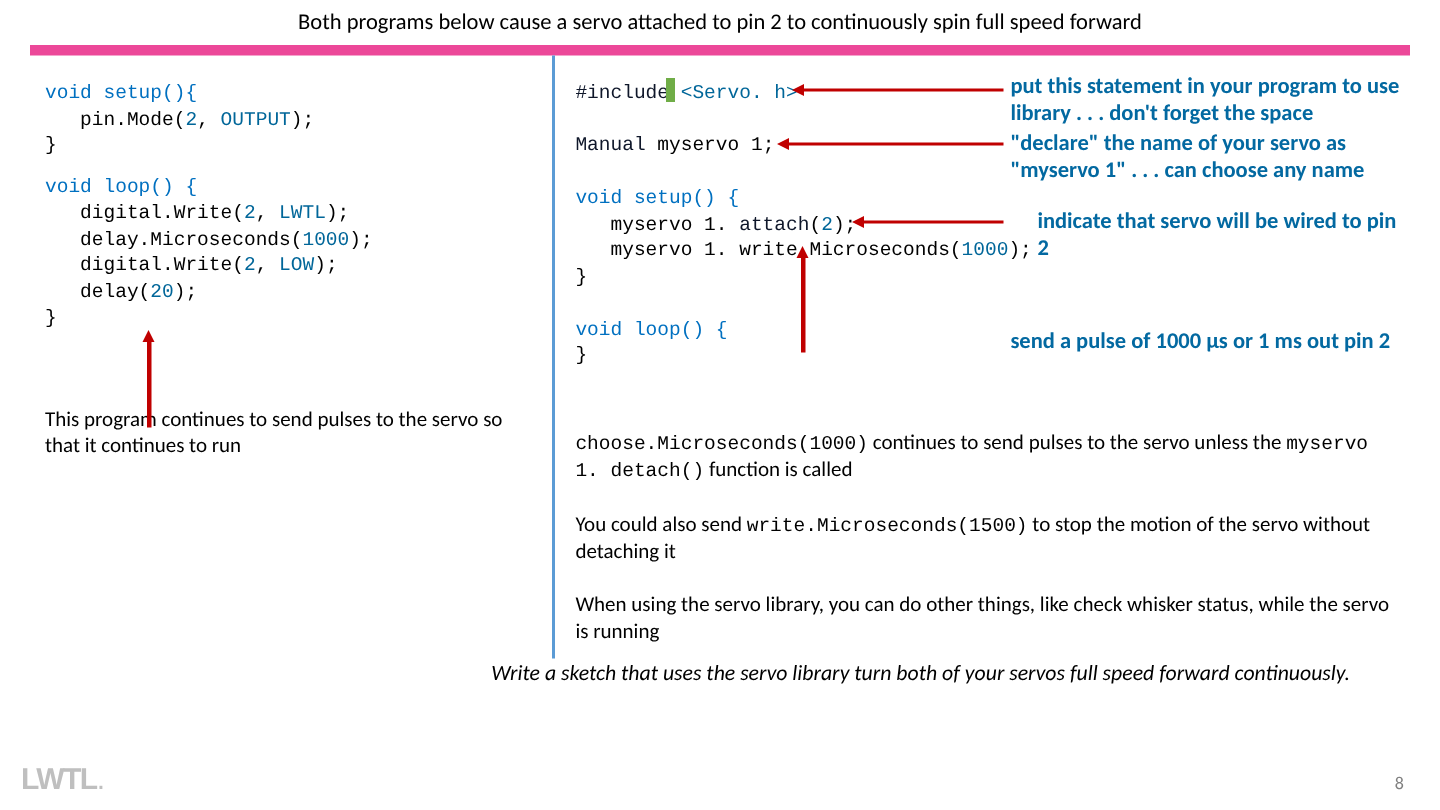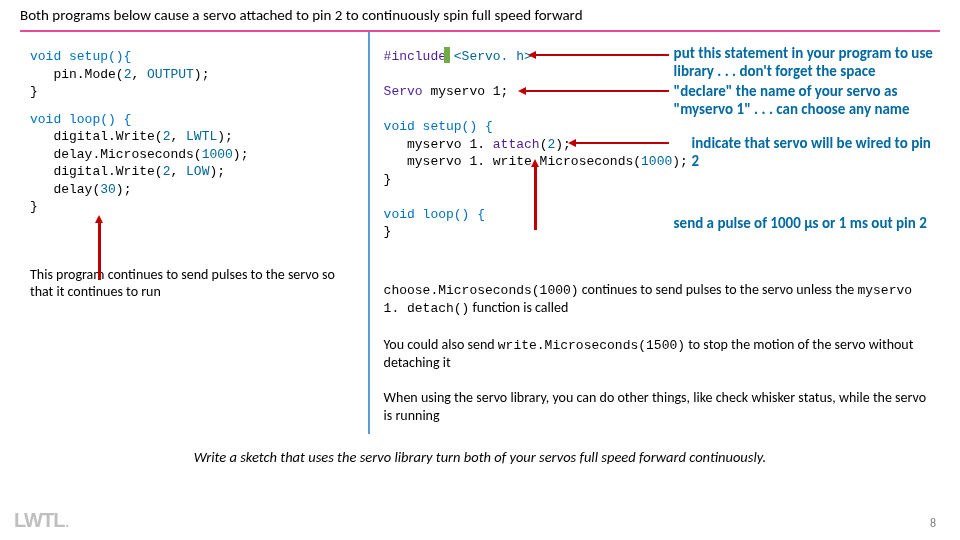--- a/index.html
+++ b/index.html
@@ -1,37 +1,37 @@
 <!DOCTYPE html>
 <html><head>
 <meta charset="utf-8">
 <style>
   * { box-sizing: border-box; margin: 0; padding: 0; }
   html, body { width: 960px; height: 540px; background: #fff; font-family: Calibri, Arial, sans-serif; color: #000; }
   .slide { position: relative; width: 960px; height: 540px; padding: 6px 20px 6px 20px; }
   .title { font-size: 36px; font-weight: 400; margin-bottom: 6px; letter-spacing: -0.5px; }
-  .subtitle { font-size: 15px; margin-bottom: 6px; }
-  .cols { display: flex; width: 100%; border-top: 2px solid #ec4899; }
+  .subtitle { font-size: 15px; text-align: center; margin-bottom: 6px; }
+  .cols { display: flex; width: 100%; border-top: 7px solid #ec4899; }
   .col { padding: 16px 10px 10px 10px; }
   .col-left { width: 38%; border-right: 2px solid #5b9bd5; }
   .col-right { width: 62%; padding-left: 14px; position: relative; }
   .code { font-family: "Courier New", monospace; font-size: 13px; line-height: 1.35; white-space: pre; color: #000; margin-bottom: 10px; }
   .kw { color: #0070c0; }
   .lit { color: #006699; }
-  .ard { color: #4c1d95; }
+  .ard { color: #0f172a; }
   .inc { color: #006699; }
   .note-block { font-size: 14px; margin-top: 18px; line-height: 1.25; }
   .note-block .code-inline { font-family: "Courier New", monospace; font-size: 13px; }
   .ann { position: absolute; font-size: 15px; font-weight: 700; color: #0369a1; line-height: 1.2; }
   .arrow-h { position: absolute; background: #c00000; height: 2px; }
   .arrow-h::before { content: ""; position: absolute; left: -6px; top: -3px; border-top: 4px solid transparent; border-bottom: 4px solid transparent; border-right: 8px solid #c00000; }
   .arrow-v { position: absolute; background: #c00000; width: 3px; }
   .arrow-v::before { content: ""; position: absolute; top: -7px; left: -3px; border-left: 4.5px solid transparent; border-right: 4.5px solid transparent; border-bottom: 8px solid #c00000; }
   .greenbar { position: absolute; width: 6px; height: 16px; background: #70ad47; }
-  .footer-text { font-size: 14.5px; font-style: italic; text-align: center; margin-top: 14px; padding: 0 40px; }
+  .footer-text { font-size: 14.5px; font-style: italic; text-align: right; margin-top: 0; padding: 0 40px; }
   .pagenum { position: absolute; right: 24px; bottom: 10px; font-size: 12px; color: #808080; }
   .logo { position: absolute; left: 14px; bottom: 8px; font-family: Arial, sans-serif; font-size: 20px; font-weight: 700; color: #bfbfbf; letter-spacing: -1px; }
   .logo .light { font-weight: 400; }
   .right-body { position: relative; }
 </style>
 </head>
 <body>
 
 <div class="slide">
 
@@ -41,33 +41,33 @@
 
     <div class="col col-left" style="position:relative;">
       <div class="code"><span class="kw">void setup(){</span>
 <span>   pin.Mode(<span class="lit">2</span>, <span class="lit">OUTPUT</span>);</span>
 <span>}</span></div>
 
       <div class="code"><span class="kw">void loop() {</span>
 <span>   digital.Write(<span class="lit">2</span>, <span class="lit">LWTL</span>);</span>
 <span>   delay.Microseconds(<span class="lit">1000</span>);</span>
 <span>   digital.Write(<span class="lit">2</span>, <span class="lit">LOW</span>);</span>
-<span>   delay(<span class="lit">30</span>);</span>
+<span>   delay(<span class="lit">20</span>);</span>
 <span>}</span></div>
 
       <div class="arrow-v" style="left:78px; top:190px; height:58px;"></div>
 
       <div class="note-block" style="margin-top:50px;">This program continues to send pulses to the servo so that it continues to run</div>
     </div>
 
     <div class="col col-right">
       <div class="right-body">
         <div class="code" style="position:relative;"><span class="ard">#include </span><span class="inc">&lt;Servo. h&gt;</span>
 
-<span class="ard">Servo</span> myservo 1;
+<span class="ard">Manual</span> myservo 1;
 
 <span class="kw">void setup() {</span>
    myservo 1. <span class="ard">attach</span>(<span class="lit">2</span>);
    myservo 1. write.Microseconds(<span class="lit">1000</span>);
 <span>}</span>
 
 <span class="kw">void loop() {</span>
 <span>}</span></div>
 
         <div class="greenbar" style="left:60px; top:-1px;"></div>

